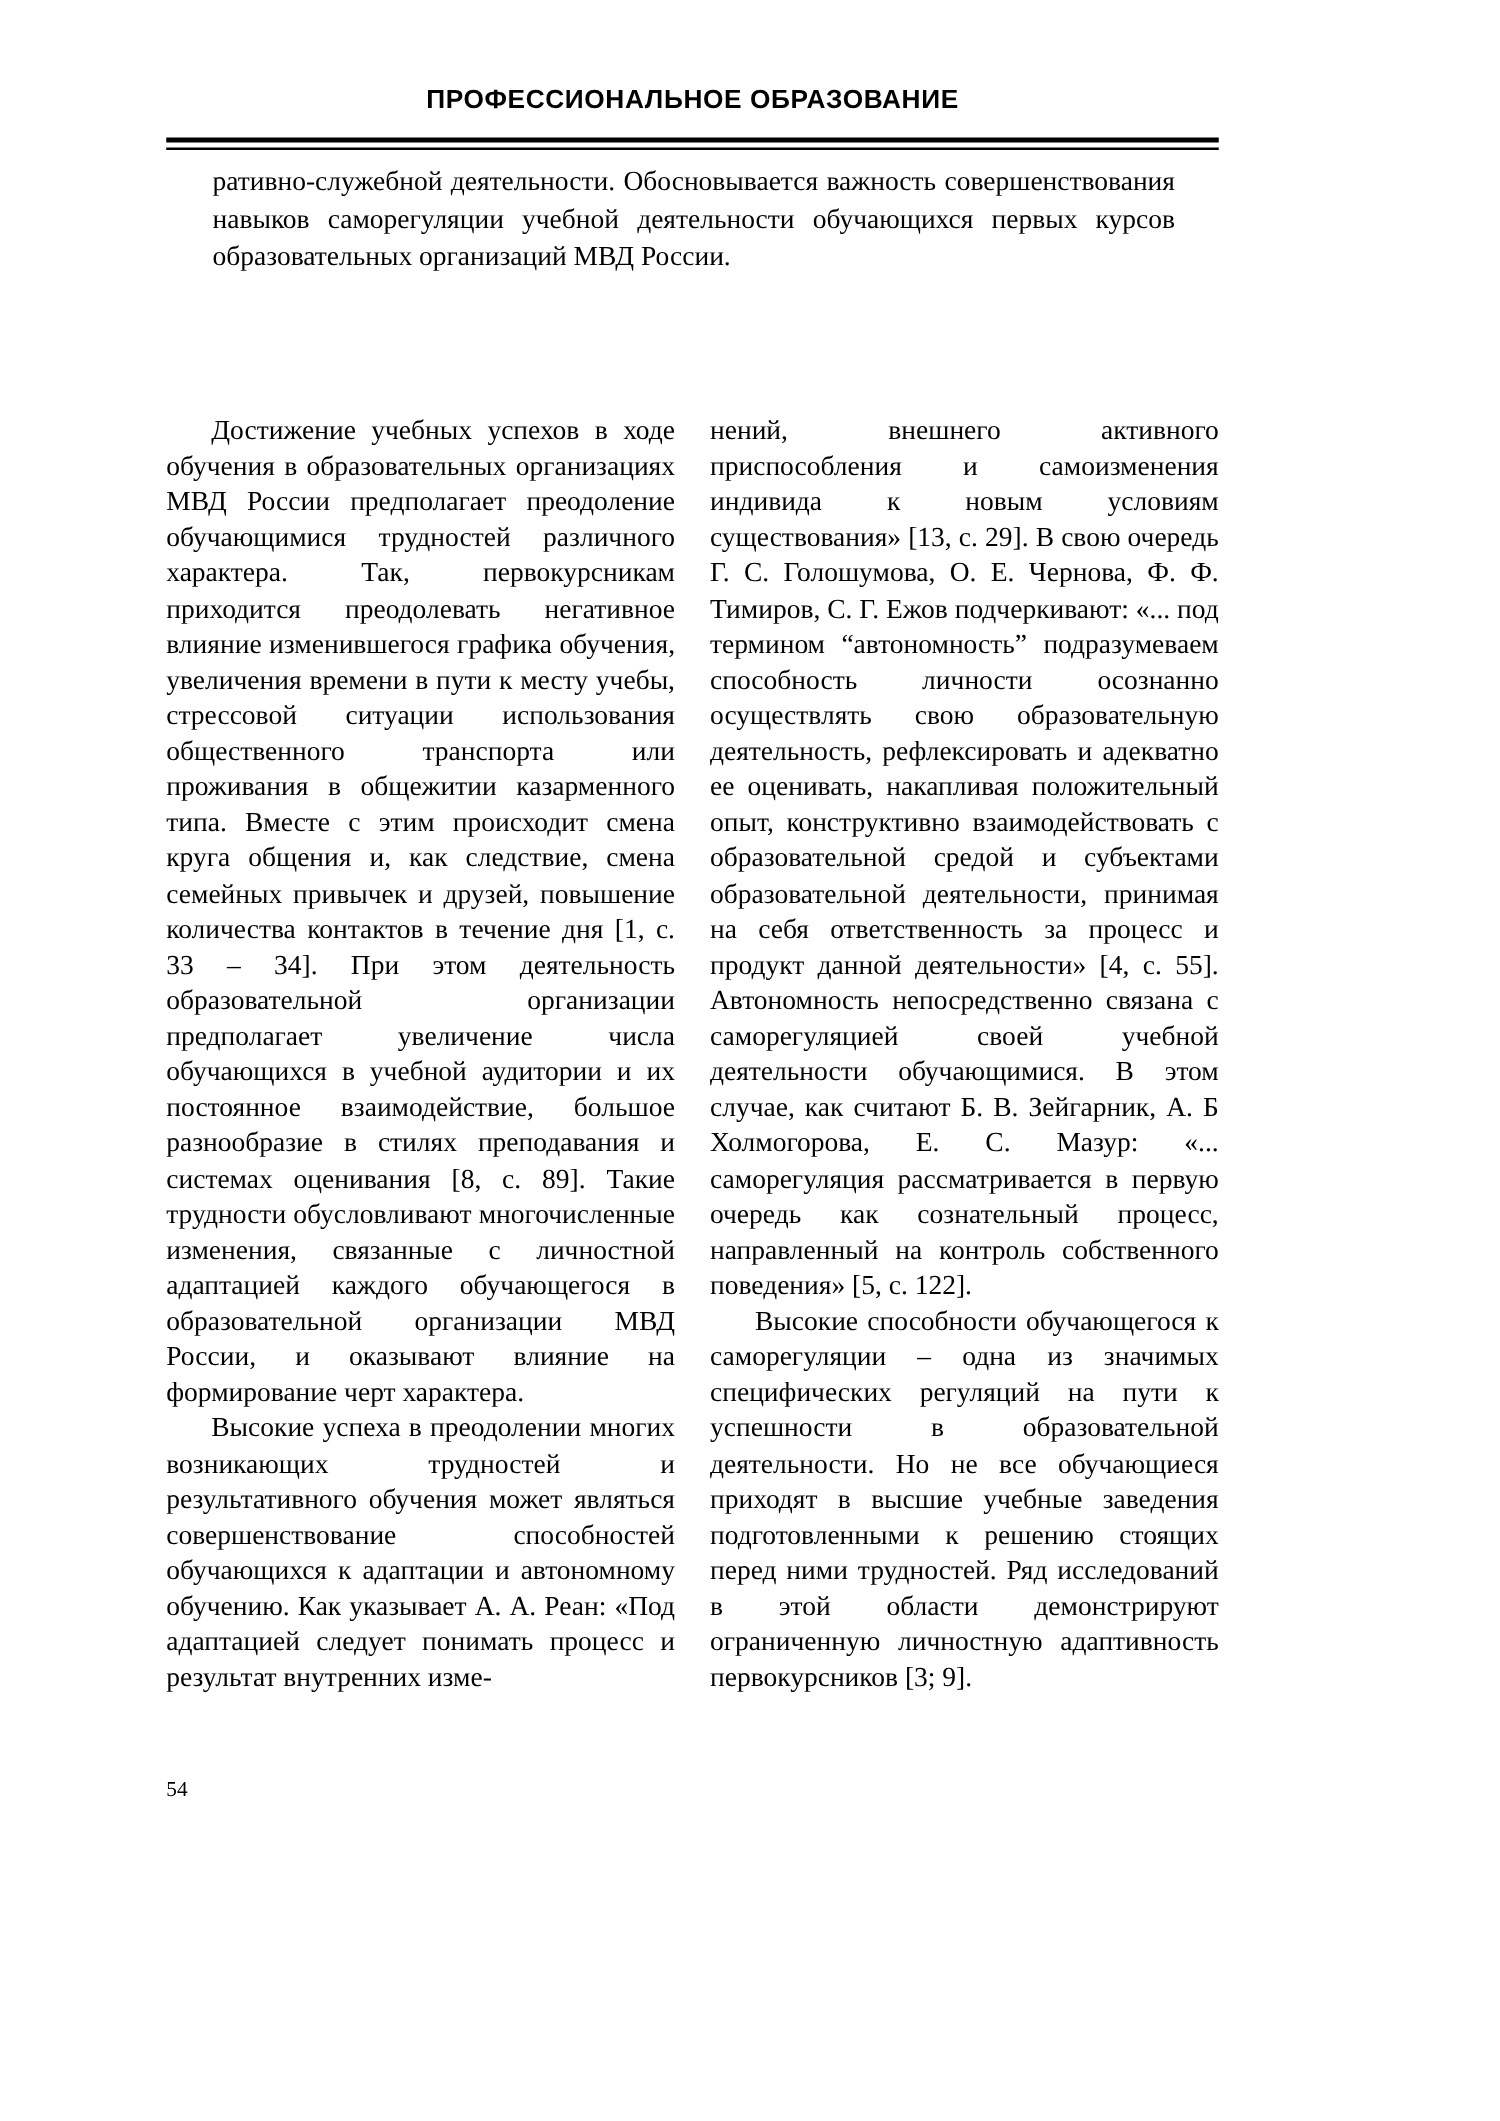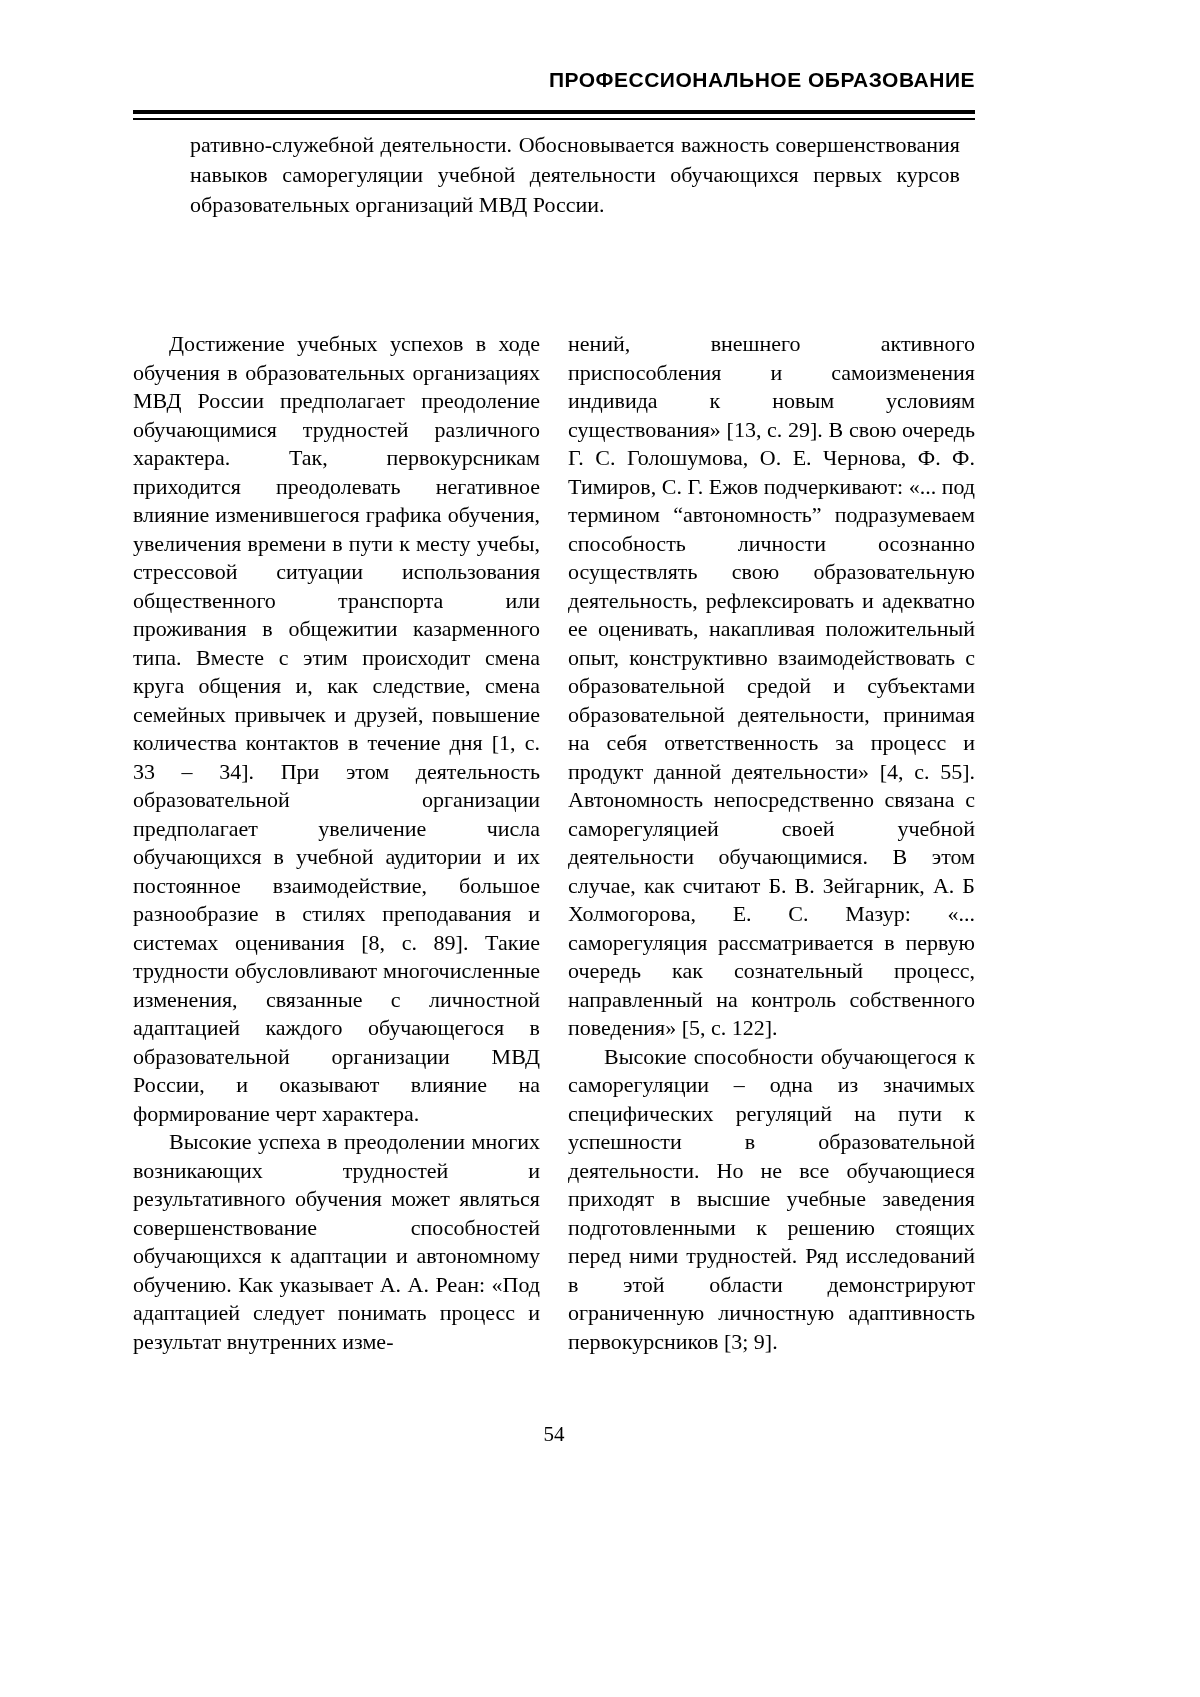--- a/index.html
+++ b/index.html
@@ -20,21 +20,21 @@
     position: absolute;
     left: 133px;
     top: 0;
     width: 842px;
   }
   .running-head {
     position: absolute;
     left: 0;
     top: 68px;
     width: 842px;
-    text-align: right;
+    text-align: center;
     font-family: "Liberation Sans", "DejaVu Sans", sans-serif;
     font-weight: 700;
     font-size: 21px;
     letter-spacing: 0.5px;
     color: #000000;
   }
   .header-rule {
     position: absolute;
     left: 0;
     top: 110px;
@@ -44,21 +44,20 @@
     border-bottom: 2px solid #000000;
   }
   .abstract {
     position: absolute;
     left: 37px;
     top: 130px;
     width: 770px;
     font-size: 22px;
     line-height: 30px;
     text-align: justify;
-    margin-left: 20px;
   }
   .abstract p {
     margin: 0;
   }
   .keywords {
     font-style: italic;
   }
   .kw-label {
     font-weight: 700;
     font-style: italic;
@@ -83,22 +82,22 @@
     margin: 0;
   }
   .indent {
     text-indent: 36px;
   }
   .page-number {
     position: absolute;
     left: 0;
     top: 1422px;
     width: 842px;
-    text-align: center;
-    font-size: 21px;
+    text-align: left;
+    font-size: 17px;
   }
 </style>
 </head>
 <body>
 
 <div class="page">
   <div class="content">
 
     <div class="running-head">ПРОФЕССИОНАЛЬНОЕ ОБРАЗОВАНИЕ</div>
 

